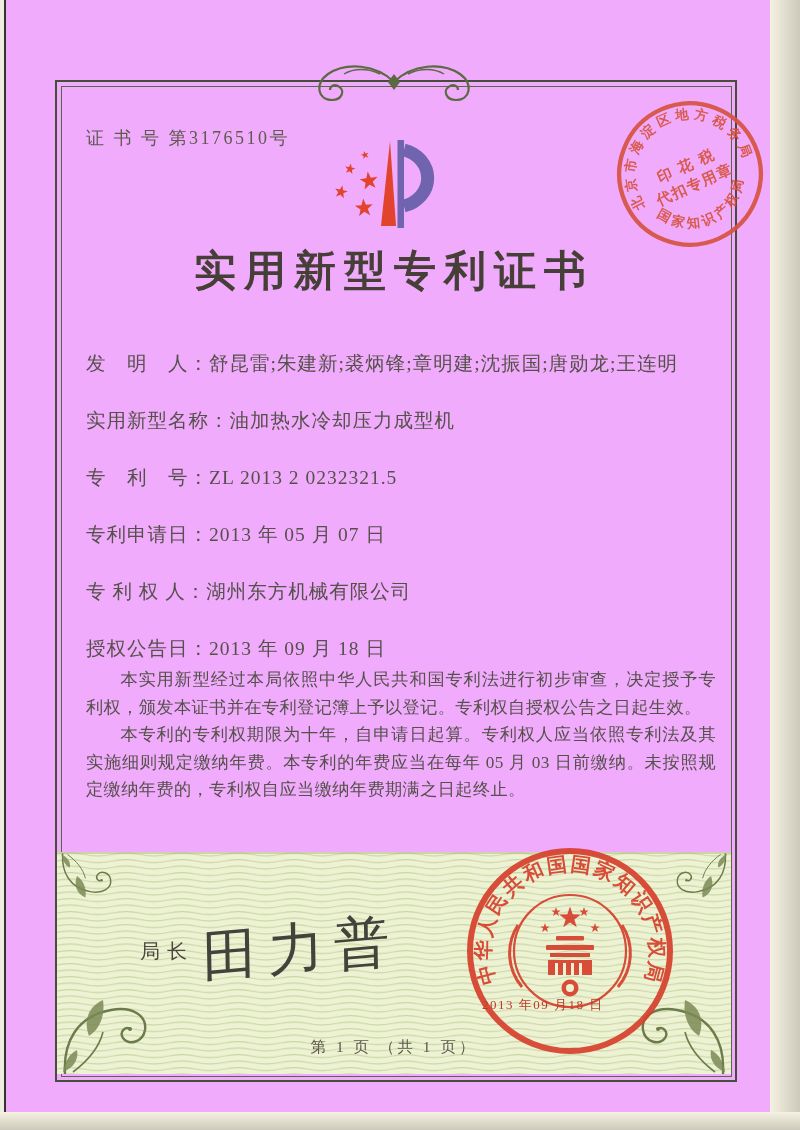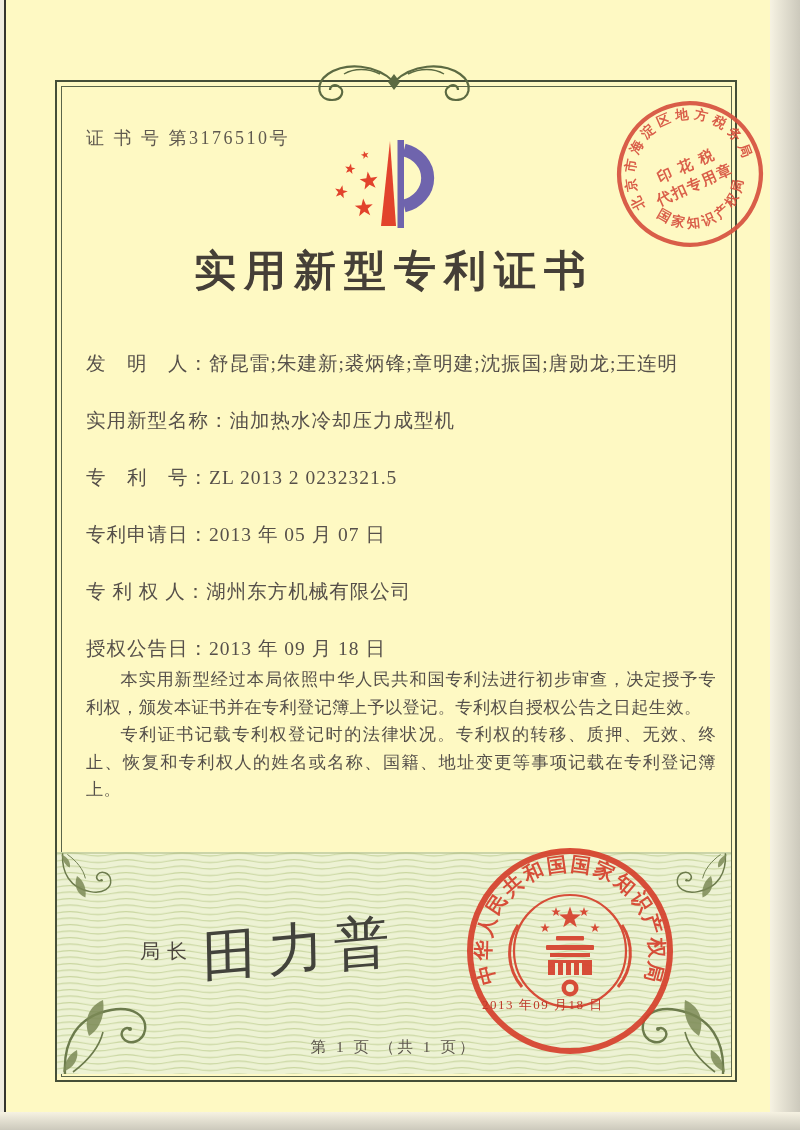--- a/index.html
+++ b/index.html
@@ -1,16 +1,16 @@
 <!DOCTYPE html>
 <html><head>
 <meta charset="utf-8">
 <style>
   html,body{margin:0;padding:0;}
-  .page{position:relative;width:800px;height:1130px;background:#fef9c3;overflow:hidden;
+  .page{position:relative;width:800px;height:1130px;background:#f0abfc;overflow:hidden;
         font-family:"Liberation Serif","DejaVu Serif",serif;color:#55504a;}
   
   .edge-left{position:absolute;left:4px;top:0;width:2px;height:100%;background:#34342f;}
   .edge-left-lite{position:absolute;left:0;top:0;width:4px;height:100%;background:#efece0;}
   .edge-right{position:absolute;left:770px;top:0;width:30px;height:100%;
               background:linear-gradient(90deg,#f6f2e2,#ccc9bc);}
   .edge-bottom{position:absolute;left:0;top:1112px;width:100%;height:18px;
                background:linear-gradient(180deg,#f6f2e2,#ccc9bc);}
   
   .frame{position:absolute;left:55px;top:80px;width:678px;height:998px;
@@ -142,21 +142,21 @@
     <div class="row">
       <span class="lab">专 利 权 人：</span><span>湖州东方机械有限公司</span>
     </div>
     <div class="row">
       <span class="lab">授权公告日：</span><span>2013 年 09 月 18 日</span>
     </div>
   </div>
 
   <div class="paras">
     <p>本实用新型经过本局依照中华人民共和国专利法进行初步审查，决定授予专利权，颁发本证书并在专利登记簿上予以登记。专利权自授权公告之日起生效。</p>
-    <p>专利证书记载专利权登记时的法律状况。专利权的转移、质押、无效、终止、恢复和专利权人的姓名或名称、国籍、地址变更等事项记载在专利登记簿上。</p>
+    <p>本专利的专利权期限为十年，自申请日起算。专利权人应当依照专利法及其实施细则规定缴纳年费。本专利的年费应当在每年 05 月 03 日前缴纳。未按照规定缴纳年费的，专利权自应当缴纳年费期满之日起终止。</p>
   </div>
 
   <div class="sig-label">局长</div>
   <svg class="sig-svg" width="210" height="120" viewBox="0 0 210 120">
     <text x="10" y="82" font-size="56" fill="#43433c" letter-spacing="10" font-family="Liberation Serif, DejaVu Serif, serif" transform="rotate(-5 100 60) skewX(-4)">田力普</text>
   </svg>
 
   <svg class="seal-svg" width="220" height="220" viewBox="0 0 220 220">
     <defs>
       <path id="sealArc" d="M37.5,143.8 A80,80 0 1 1 182.5,143.8"></path>

